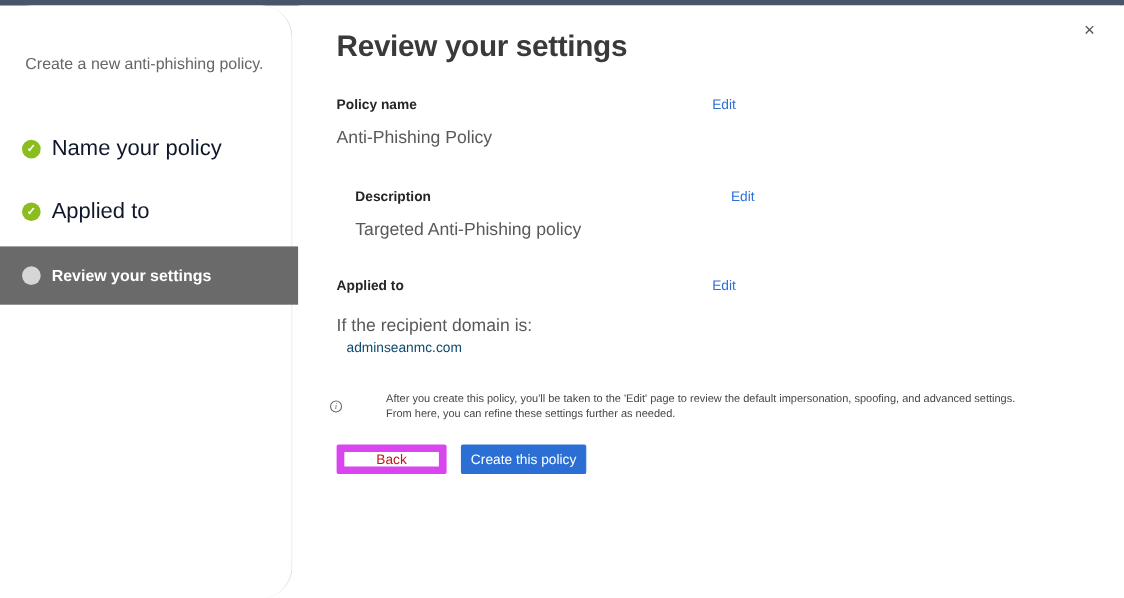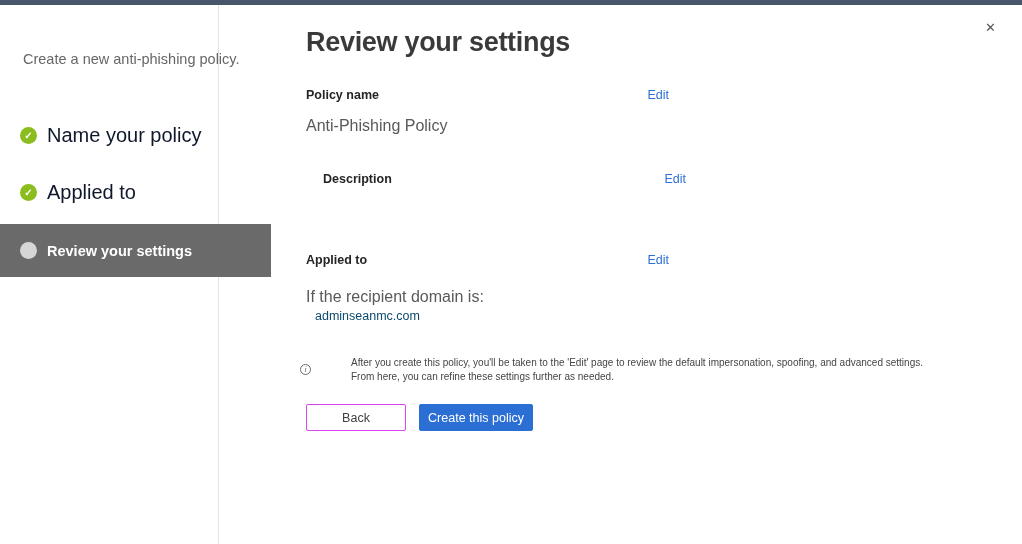--- a/index.html
+++ b/index.html
@@ -16,22 +16,22 @@
     position:absolute; top:0; left:0; width:1022px; height:5px;
     background:#47566a;
   }
   
   .right-edge {
     position:absolute; top:5px; right:2px; width:2px; height:539px;
     background:#454545;
   }
   
   .sidebar {
-    position:absolute; top:5px; left:0; width:219px; height:539px;
-    background:#ffffff; border-right:1px solid #e3e3e3;
+    position:absolute; top:5px; left:0; width:266px; height:539px;
+    background:#ffffff; border-right:1px solid #e3e3e3;border-radius:29px;
   }
   .sidebar-intro {
     position:absolute; top:44px; left:23px; width:218px;
     font-size:14.5px; line-height:1.4; color:#666;
   }
   .step {
     position:absolute; left:0; width:271px; height:18px;
     display:flex; align-items:center; cursor:pointer;
   }
   .step-1 { top:121px; }
@@ -96,21 +96,21 @@
   .button-row {
     position:absolute; left:34px; top:399px;
     display:flex; gap:13px;
   }
   .btn {
     height:27px; display:flex; align-items:center; justify-content:center;
     font-size:12.5px; border-radius:2px; cursor:pointer;
     font-family:"Liberation Sans", sans-serif;
   }
   .btn-secondary {
-    background:#fff; border:1px solid #d946ef; color:#404040;
+    background:#fff; border:7px solid #d946ef; color:#b91c1c;
   }
   .btn-primary {
     background:#2b6fd4; border:1px solid #2b6fd4; color:#fff;text-align:center;
   }
   .btn-back { width:100px; }
   .btn-create { width:114px; }
   .btn-cancel { width:101px; }
 </style>
 </head>
 <body>
@@ -149,20 +149,21 @@
       <span class="edit-link">Edit</span>
     </div>
     <div class="section-value">Anti-Phishing Policy</div>
   </div>
 
   <div class="section section-2">
     <div class="section-head">
       <span class="section-label">Description</span>
       <span class="edit-link">Edit</span>
     </div>
+    <div class="section-value">Targeted Anti-Phishing policy</div>
   </div>
 
   <div class="section section-3">
     <div class="section-head">
       <span class="section-label">Applied to</span>
       <span class="edit-link">Edit</span>
     </div>
     <div class="section-value">If the recipient domain is:</div>
     <div class="value-line2">adminseanmc.com</div>
   </div>

